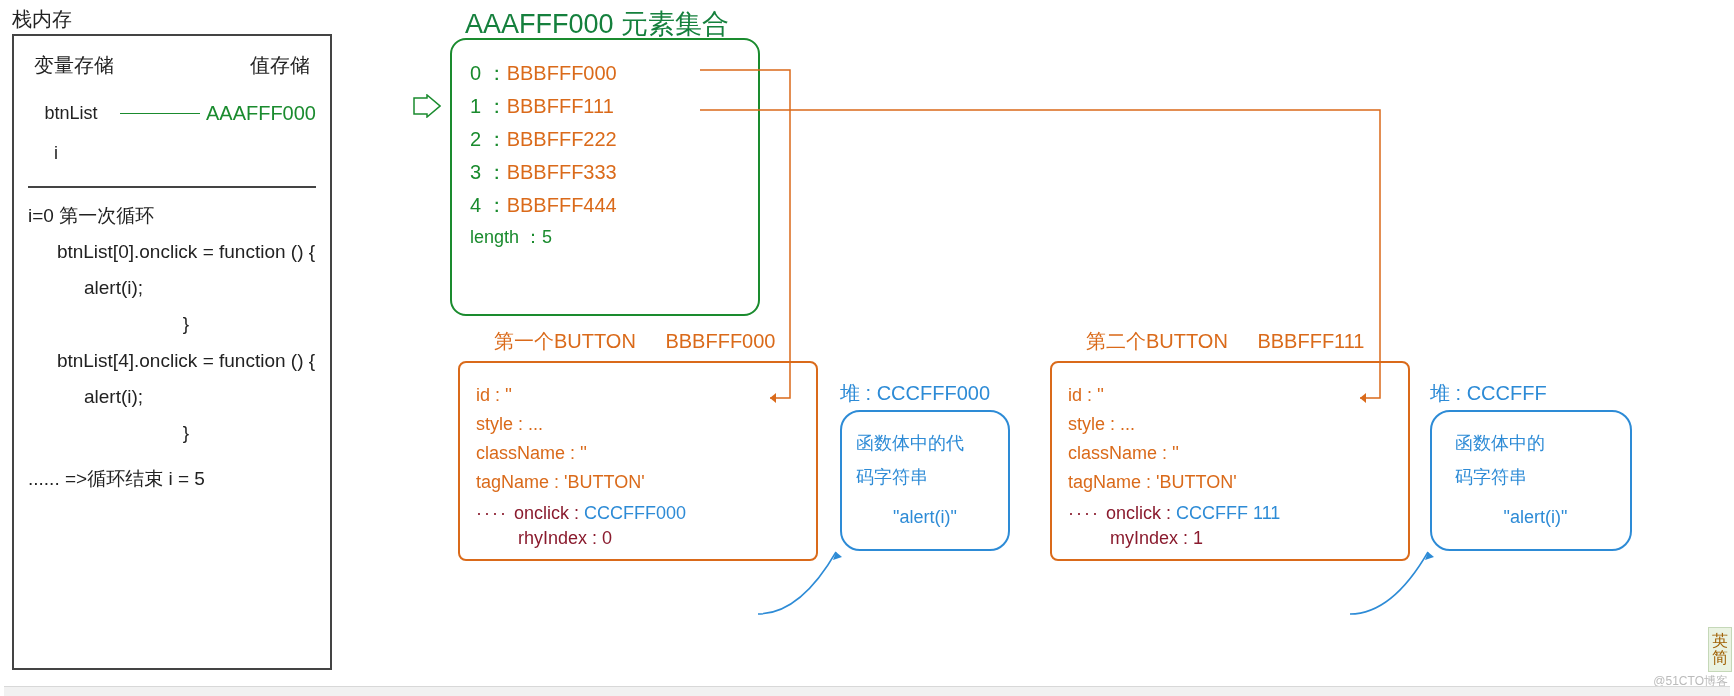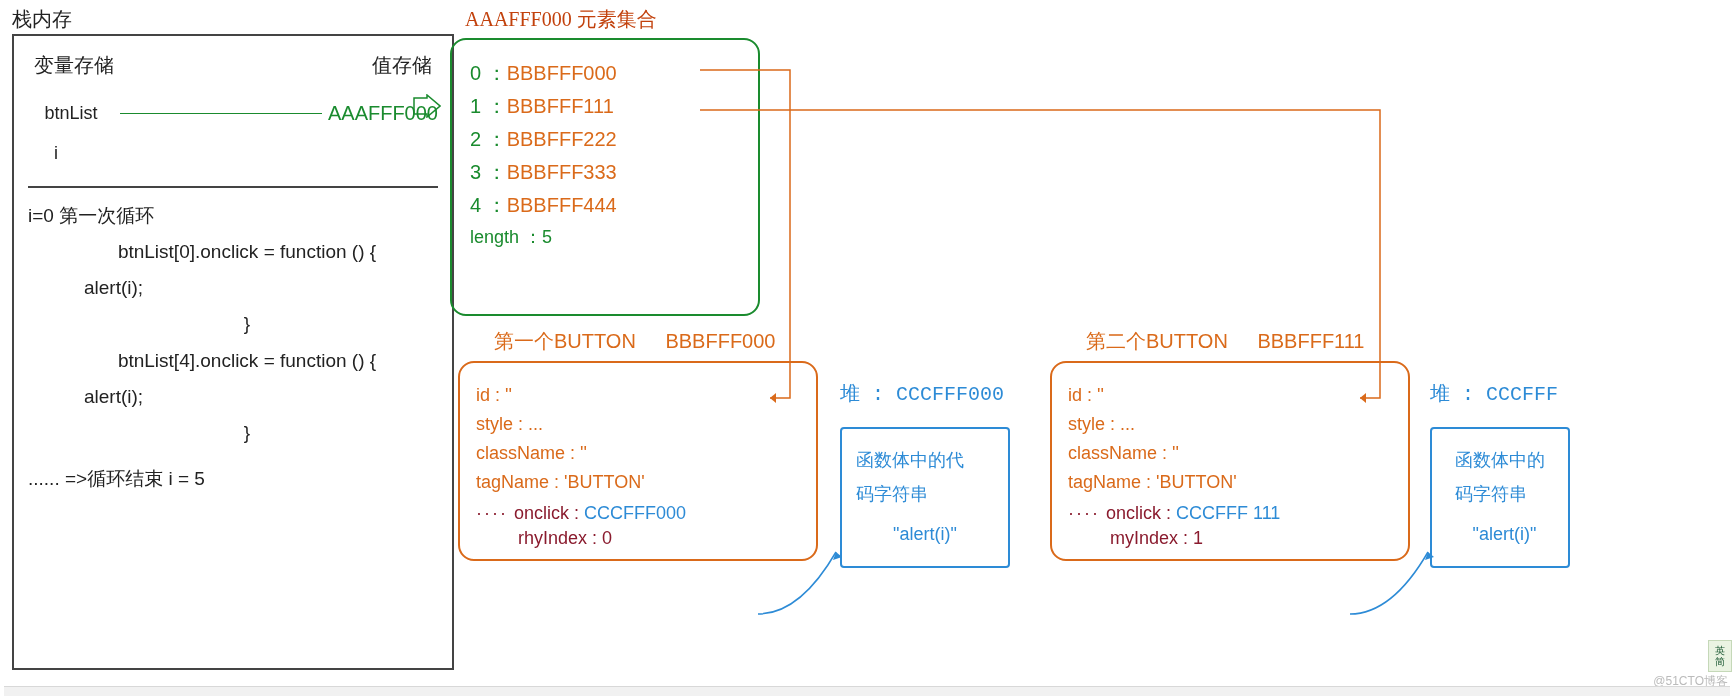--- a/index.html
+++ b/index.html
@@ -13,21 +13,21 @@
     height: 696px;
     position: relative;
     padding: 8px;
     overflow: hidden;
   }
 
   
   .stack-title { position:absolute; left:12px; top:6px; font-size:20px; color:#222; }
   .stack-box {
     position:absolute; left:12px; top:34px;
-    width:442px; height:636px;
+    width:320px; height:636px;
     border:2px solid #444;
     padding:10px 14px 6px 14px;
     line-height:1.9;
   }
   .stack-header { display:flex; justify-content:space-between; padding:0 6px 4px 6px; font-size:20px; }
   .row-btnlist { display:flex; align-items:center; margin-top:6px; }
   .row-btnlist .var { width:86px;text-align:center; }
   .row-btnlist .line { flex:1; border-top:1px solid #1a8b2e; margin:0 6px; height:0; }
   .pointer-val { color:#1a8b2e; font-size:20px; white-space:nowrap; }
   .row-i { margin-left:26px; margin-top:4px; }
@@ -36,81 +36,81 @@
   .code-line.ind1 { padding-left:28px;text-align:center; }
   .code-line.ind2 { padding-left:56px; }
 
   
   .arrow-out {
     position:absolute; left:413px; top:94px; width:28px; height:24px;
   }
   .arrow-out svg { width:28px; height:24px; display:block; }
 
   
-  .coll-title { position:absolute; left:465px; top:6px; font-size:20px; color:#c2410c;font-family:Liberation Serif, serif; }
+  .coll-title { position:absolute; left:465px; top:6px; font-size:27px; color:#15803d; }
   .coll-box {
     position:absolute; left:450px; top:38px;
     width:310px; height:278px;
     border:2px solid #1a8b2e; border-radius:16px;
     padding:14px 18px 4px 18px;
   }
   .coll-row { margin:6px 0; font-size:20px; }
   .coll-row .idx { color:#1a8b2e; }
   .coll-row .addr { color:#da6a1a; }
   .coll-length { color:#1a8b2e; margin-top:6px; }
 
   
   .btn-block { position:absolute; }
   .btn-block.first { left:458px; top:328px; }
   .btn-block.second { left:1050px; top:328px; }
   .btn-title { color:#da6a1a; font-size:20px; margin-bottom:6px;margin-left:36px; }
   .btn-title .addr { margin-left:24px; }
   .btn-box {
     width:360px;
-    border:2px solid #da6a1a; border-radius:16px;
+    border:2px solid #da6a1a; border-radius:8px;
     padding:14px 16px 10px 16px;
     background:#fff;
   }
   .btn-line { margin:8px 0; }
   .btn-line.orange { color:#da6a1a; }
   .btn-onclick-row { color:#8a1b2e; margin-top:10px; }
   .btn-onclick-row .cval { color:#2d8bd6; }
   .btn-onclick-row .dots { letter-spacing:2px; margin-right:6px; }
   .btn-myindex { color:#8a1b2e; margin-left:42px; margin-top:4px; }
 
   
   .heap-block { position:absolute; }
   .heap-block.first { left:840px; top:380px; }
   .heap-block.second { left:1430px; top:380px; width:300px; }
-  .heap-title { color:#2d8bd6; margin-bottom:20px; font-size:20px;font-family:Liberation Mono, monospace; }
+  .heap-title { color:#2d8bd6; margin-bottom:3px; font-size:20px; }
   .heap-box {
     width:170px;
-    border:2px solid #2d8bd6; border-radius:4px;
+    border:2px solid #2d8bd6; border-radius:20px;
     padding:14px 14px 14px 14px;
     color:#2d8bd6; background:#fff;
     line-height:1.9;
   }
-  .heap-block.second .heap-box { width:140px;padding-left:23px; }
+  .heap-block.second .heap-box { width:202px;padding-left:23px; }
   .heap-box .alert { text-align:center; margin-top:6px; }
 
   
   svg.connectors {
     position:absolute; left:0; top:0; width:1734px; height:696px;
     pointer-events:none;
   }
 
   
   .mascot {
     position:absolute; right:6px; bottom:6px; font-size:12px; color:#bbb;
   }
   .side-tab {
     position:absolute; right:2px; bottom:24px;
     width:24px; padding:4px 2px;
     border:1px solid #c5d8b8; background:#eaf3e2;
-    font-size:10px; color:#14532d; text-align:center; line-height:1.1;
+    font-size:16px; color:#a16207; text-align:center; line-height:1.1;
   }
 
   
   .bottom-line {
     position:absolute; left:4px; right:4px; bottom:0; height:10px;
     background:#f1f1f1; border-top:1px solid #d8d8d8;
   }
 </style>
 </head>
 <body>

